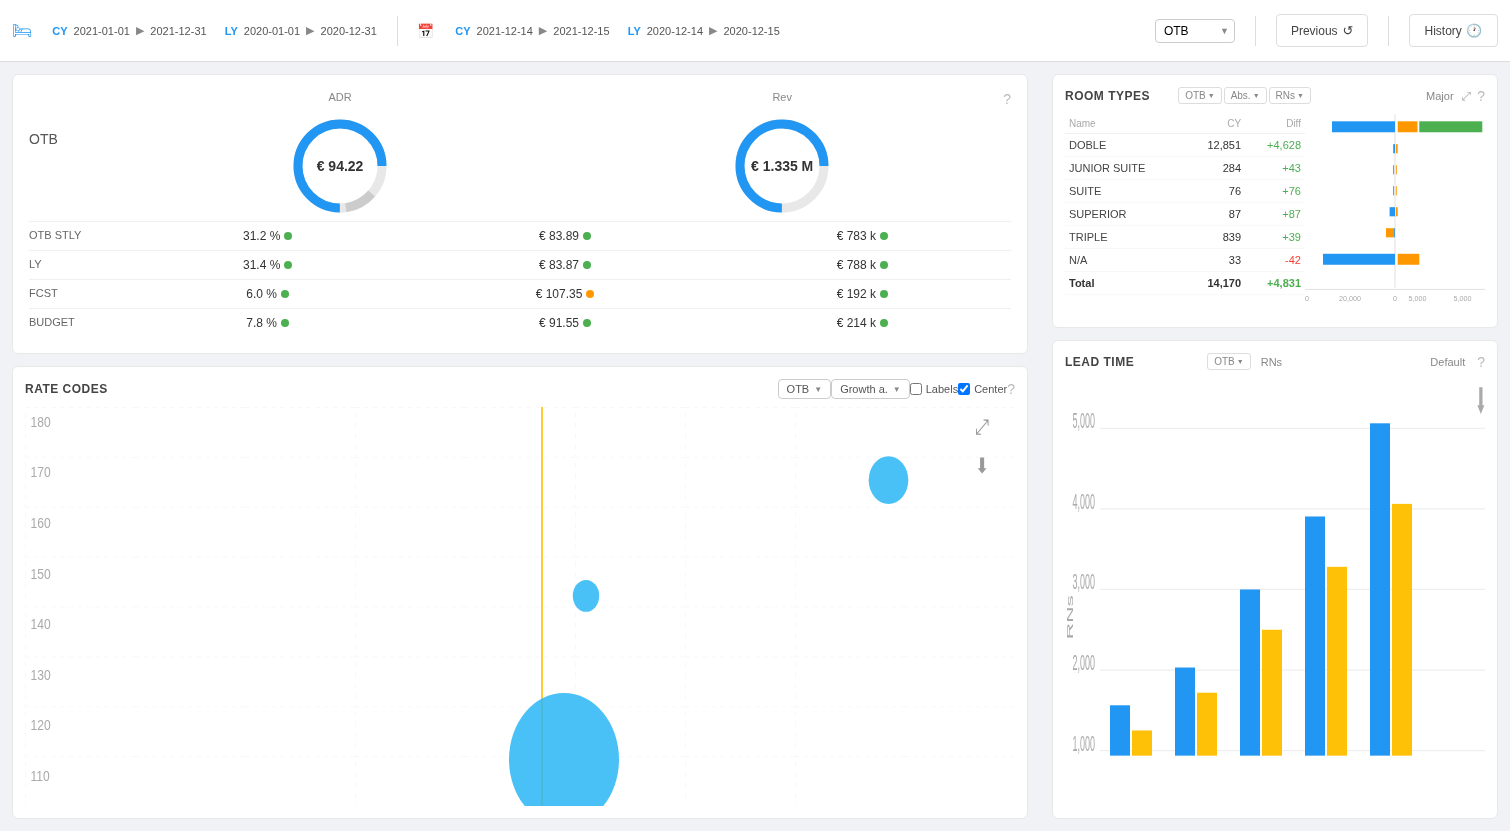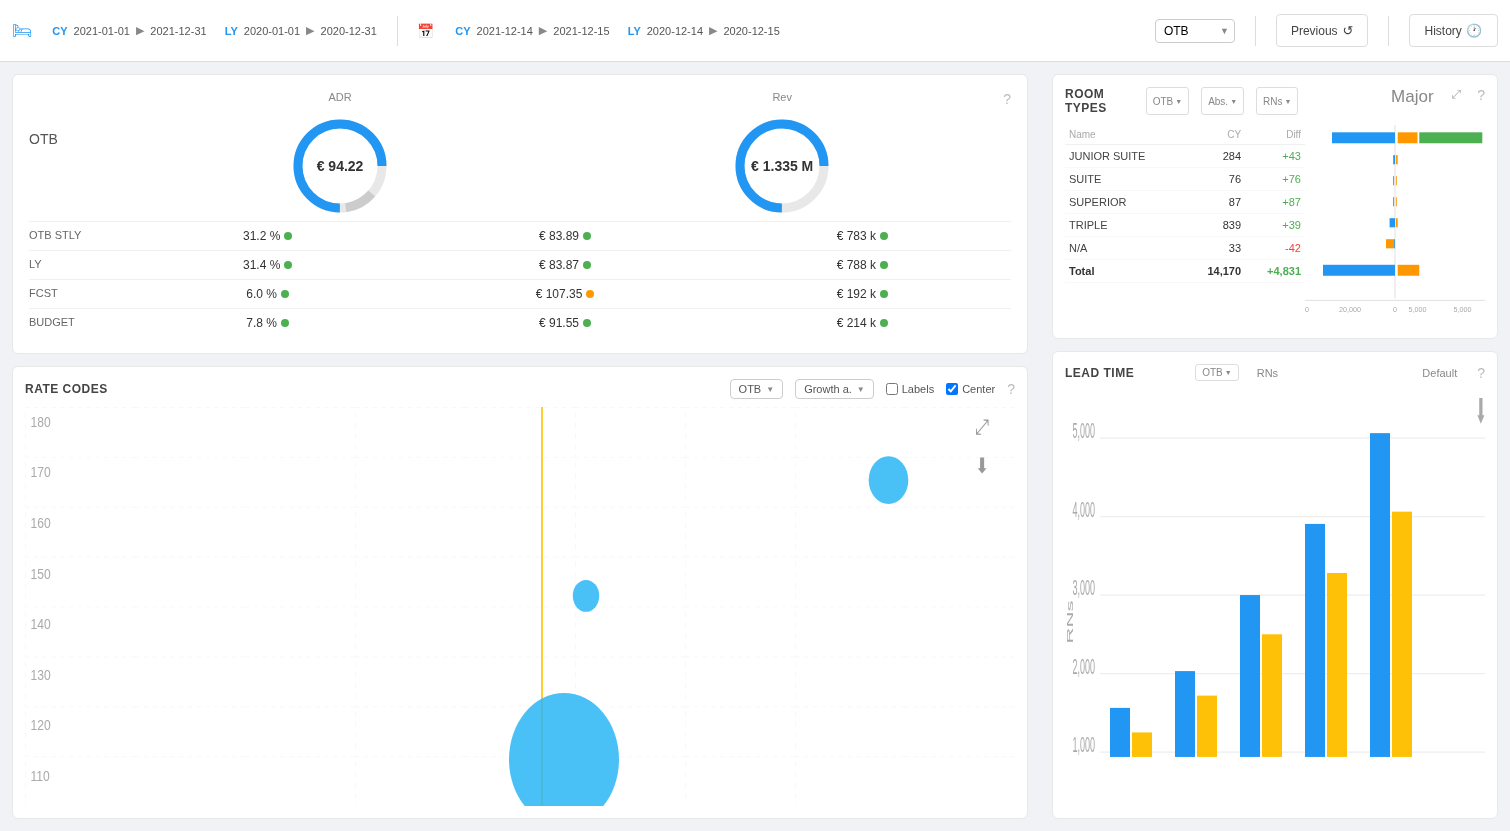--- a/index.html
+++ b/index.html
@@ -65,41 +65,41 @@
       border-top: 1px solid #f0f0f0;
     }
     .comp-row-label { min-width: 90px; font-size: 11px; color: #666; }
     .comp-row-value { flex: 1; text-align: center; font-size: 12px; color: #333; display: flex; align-items: center; justify-content: center; gap: 4px; }
 
     
     .rate-codes-card {
       background: #fff; border-radius: 6px; border: 1px solid #e8e8e8;
       padding: 12px; flex: 1; display: flex; flex-direction: column; min-height: 0;
     }
-    .card-header { display: flex; align-items: center; gap: 12px; margin-bottom: 8px; }
+    .card-header { display: flex; align-items: center; gap: 0; margin-bottom: 8px; }
     .card-title { font-size: 12px; font-weight: 700; color: #444; letter-spacing: 0.5px; flex: 1; text-transform: uppercase; }
     .dropdown-btn {
       display: flex; align-items: center; gap: 3px; padding: 3px 8px;
       border: 1px solid #ccc; border-radius: 4px; background: #fff; cursor: pointer; font-size: 11px; color: #555;
     }
     .dropdown-btn::after { content: '▼'; font-size: 8px; color: #888; margin-left: 2px; }
     .checkbox-label { display: flex; gap: 4px; font-size: 11px; color: #555; cursor: pointer; }
     .checkbox-label input { width: 12px; height: 12px; }
     .chart-area { flex: 1; position: relative; min-height: 0; }
     .scatter-svg { width: 100%; height: 100%; }
 
     
     .right-panel { width: 470px; padding: 12px; display: flex; flex-direction: column; gap: 12px; background: #f0f2f5; flex-shrink: 0; }
 
     
     .room-types-card {
       background: #fff; border-radius: 6px; border: 1px solid #e8e8e8;
       padding: 12px; flex-shrink: 0;
     }
-    .rt-header { display: flex; gap: 12px; margin-bottom: 10px; }
+    .rt-header { display: flex; align-items: center; gap: 2px; margin-bottom: 10px; }
     .rt-title { font-size: 12px; font-weight: 700; color: #444; letter-spacing: 0.5px; text-transform: uppercase; flex: 1; }
     .rt-badge {
       font-size: 10px; color: #888; padding: 2px 6px; border: 1px solid #ddd;
       border-radius: 3px; display: flex; align-items: center; gap: 2px;
     }
     .rt-badge::after { content: '▼'; font-size: 7px; }
 
     .rt-table { width: 100%; border-collapse: collapse; }
     .rt-table th { font-size: 10px; color: #aaa; font-weight: 500; padding: 4px 4px; text-align: right; border-bottom: 1px solid #f0f0f0; }
     .rt-table th:first-child { text-align: left; }
@@ -110,21 +110,21 @@
     .rt-table tr.total-row td { font-weight: 700; color: #333; border-top: 1px solid #eee; }
     .rt-table tr.total-row td.positive { color: #4CAF50; font-weight: 700; }
 
     .expand-icon { cursor: pointer; color: #aaa; font-size: 12px; }
 
     
     .lead-time-card {
       background: #fff; border-radius: 6px; border: 1px solid #e8e8e8;
       padding: 12px; flex: 1; display: flex; flex-direction: column; min-height: 0;
     }
-    .lt-header { display: flex; align-items: center; gap: 14px; margin-bottom: 8px; }
+    .lt-header { display: flex; align-items: center; gap: 6px; margin-bottom: 8px; }
     .lt-title { font-size: 12px; font-weight: 700; color: #444; letter-spacing: 0.5px; text-transform: uppercase; flex: 1; }
     .lt-chart { flex: 1; position: relative; min-height: 0; }
   </style>
 </head>
 <body>
 
 <div class="top-header">
 
   <span class="bed-icon">🛏</span>
   <div class="header-date-group">
@@ -322,38 +322,43 @@
 
   <div class="right-panel">
 
     <div class="room-types-card">
       <div class="rt-header">
         <span class="rt-title">ROOM TYPES</span>
         <div class="rt-badge">OTB</div>
         <div class="rt-badge">Abs.</div>
         <div class="rt-badge">RNs</div>
         <span style="flex:1"></span>
-        <span style="font-size:17px;color:#888;margin-right:6px;">Major</span>
+        <span style="font-size:11px;color:#888;margin-right:6px;">Major</span>
         <span class="expand-icon">⤢</span>
         <span class="help-icon" style="margin-left:4px;">?</span>
       </div>
 
       <div style="display:flex; gap:0;">
 
         <div style="flex:0 0 240px;">
           <table class="rt-table" id="rt-table">
             <thead>
               <tr>
                 <th>Name</th>
                 <th>CY</th>
                 <th>Diff</th>
               </tr>
             </thead>
             <tbody id="rt-tbody">
                 <tr>
+    <td>DOBLE</td>
+    <td>12,851</td>
+    <td class="positive">+4,628</td>
+  </tr>
+                <tr>
     <td>JUNIOR SUITE</td>
     <td>284</td>
     <td class="positive">+43</td>
   </tr>
                 <tr>
     <td>SUITE</td>
     <td>76</td>
     <td class="positive">+76</td>
   </tr>
                 <tr>

